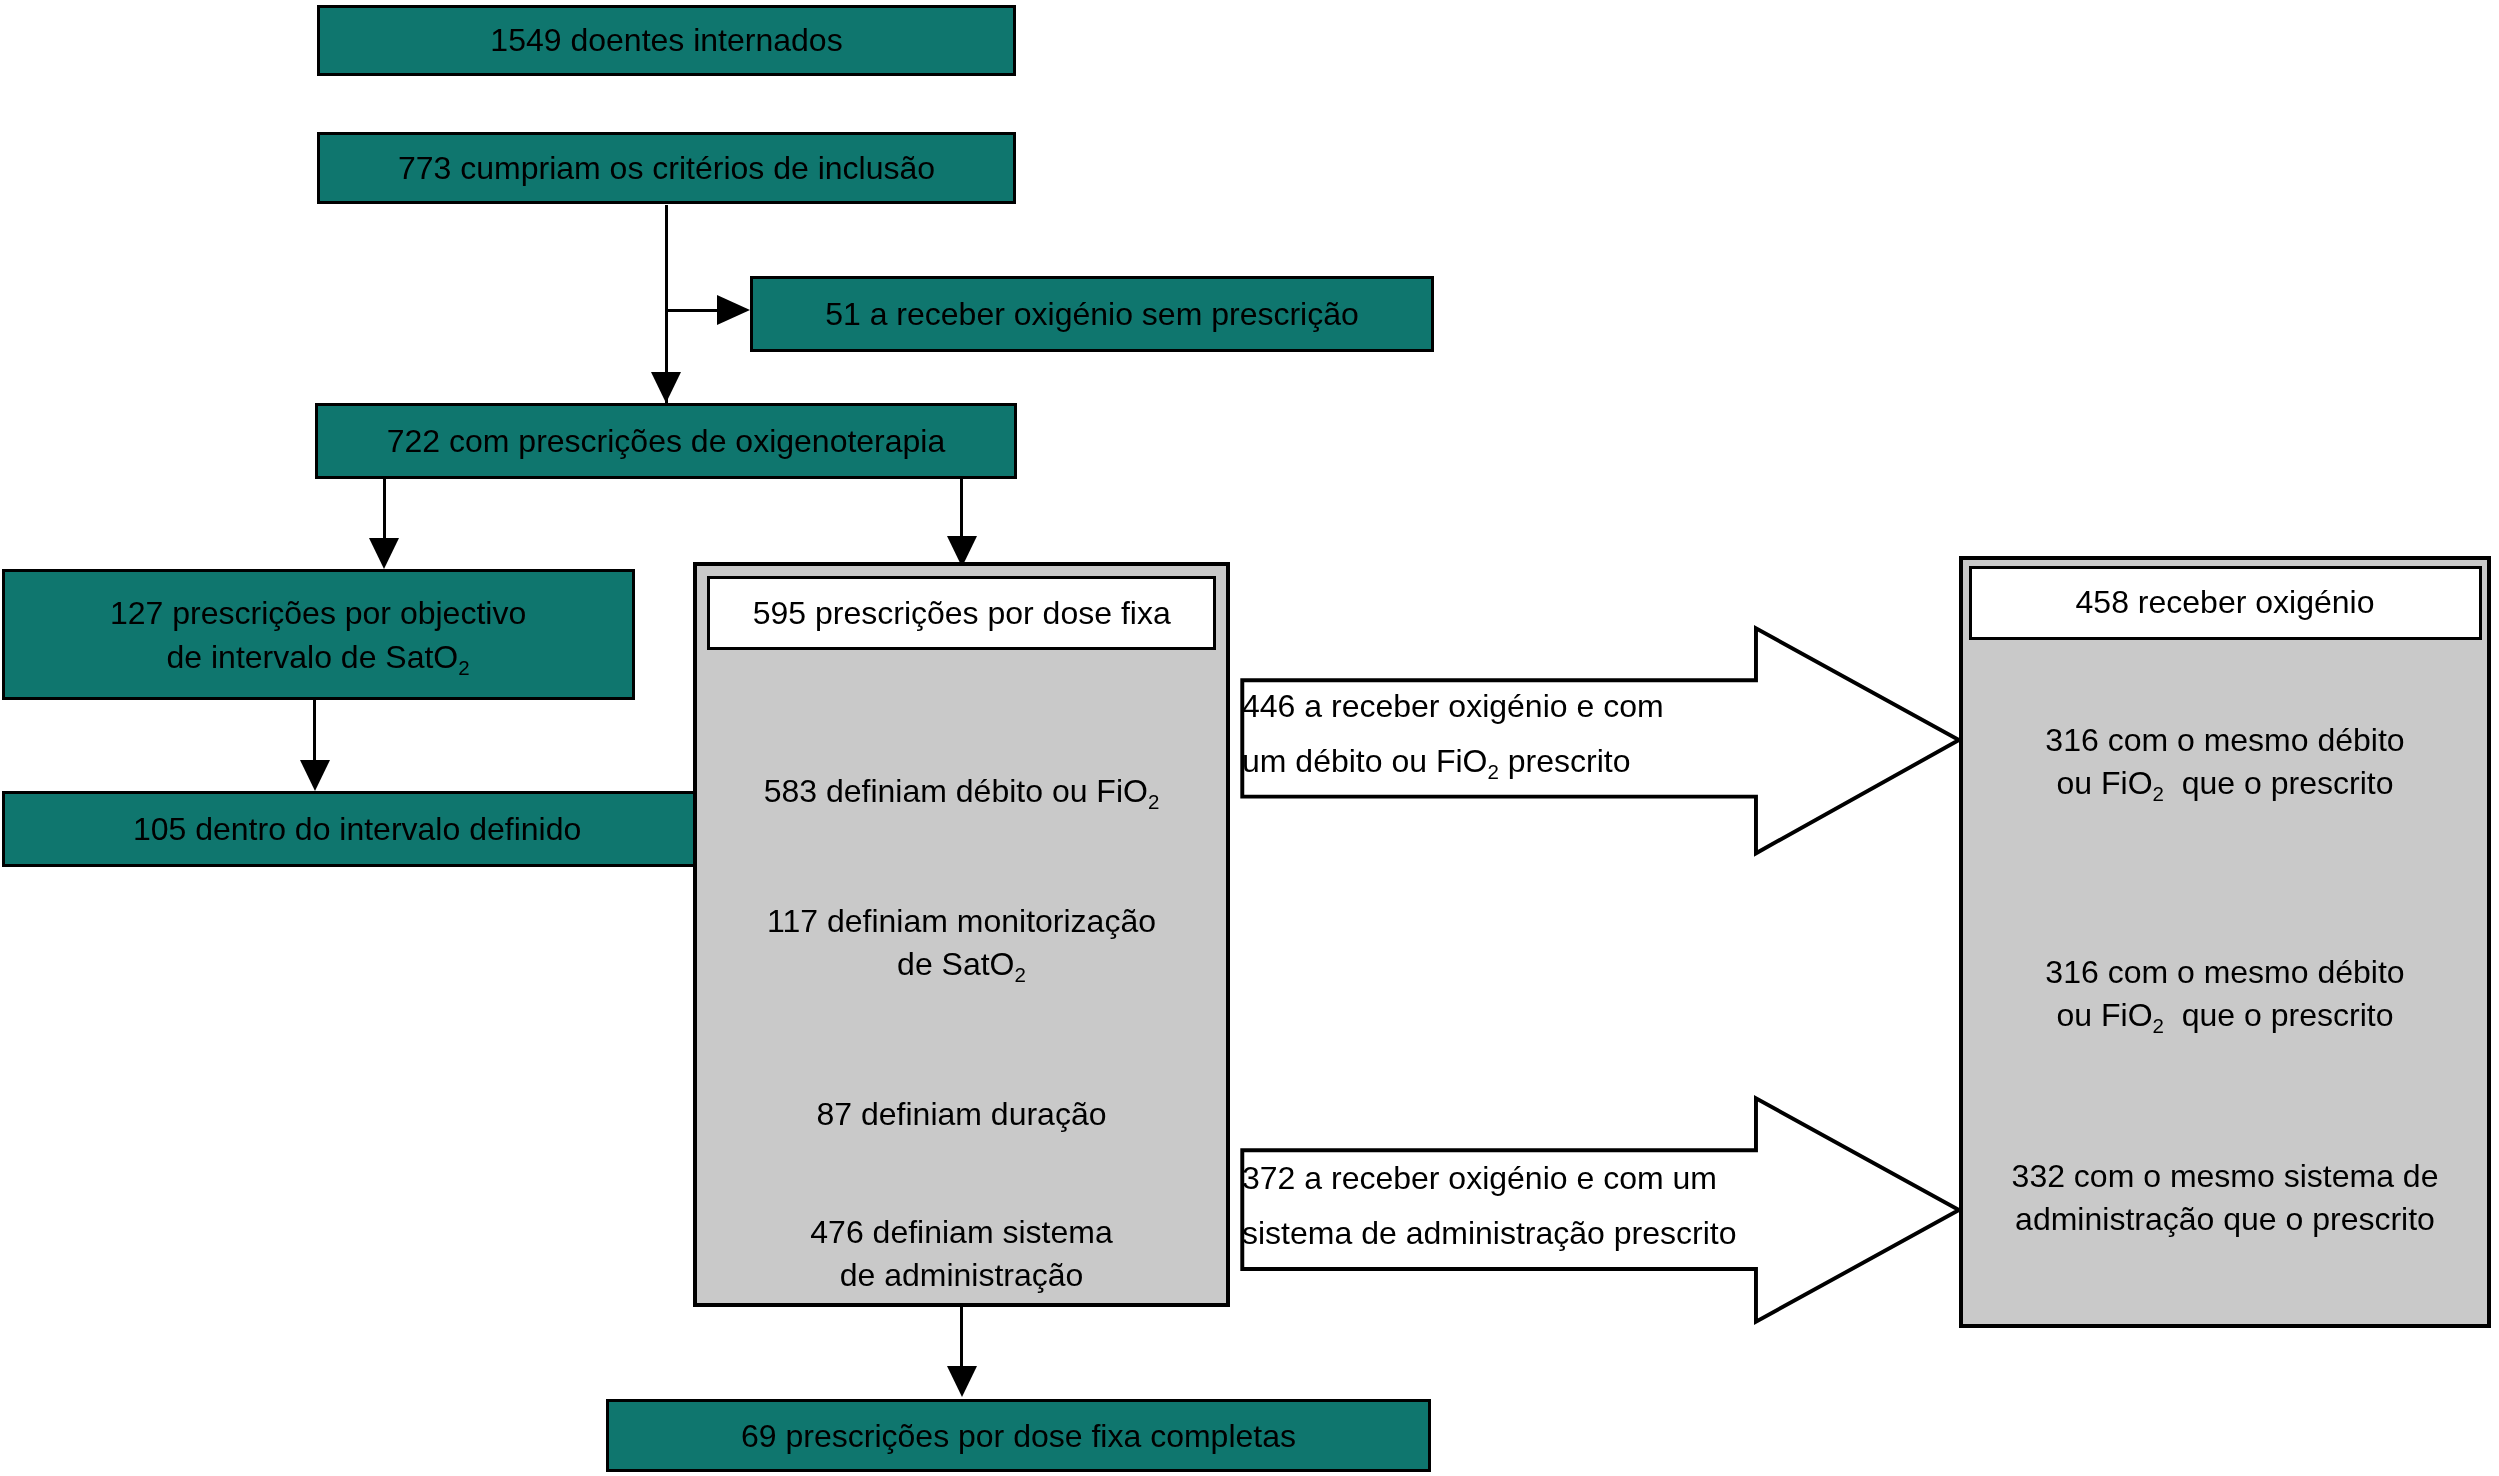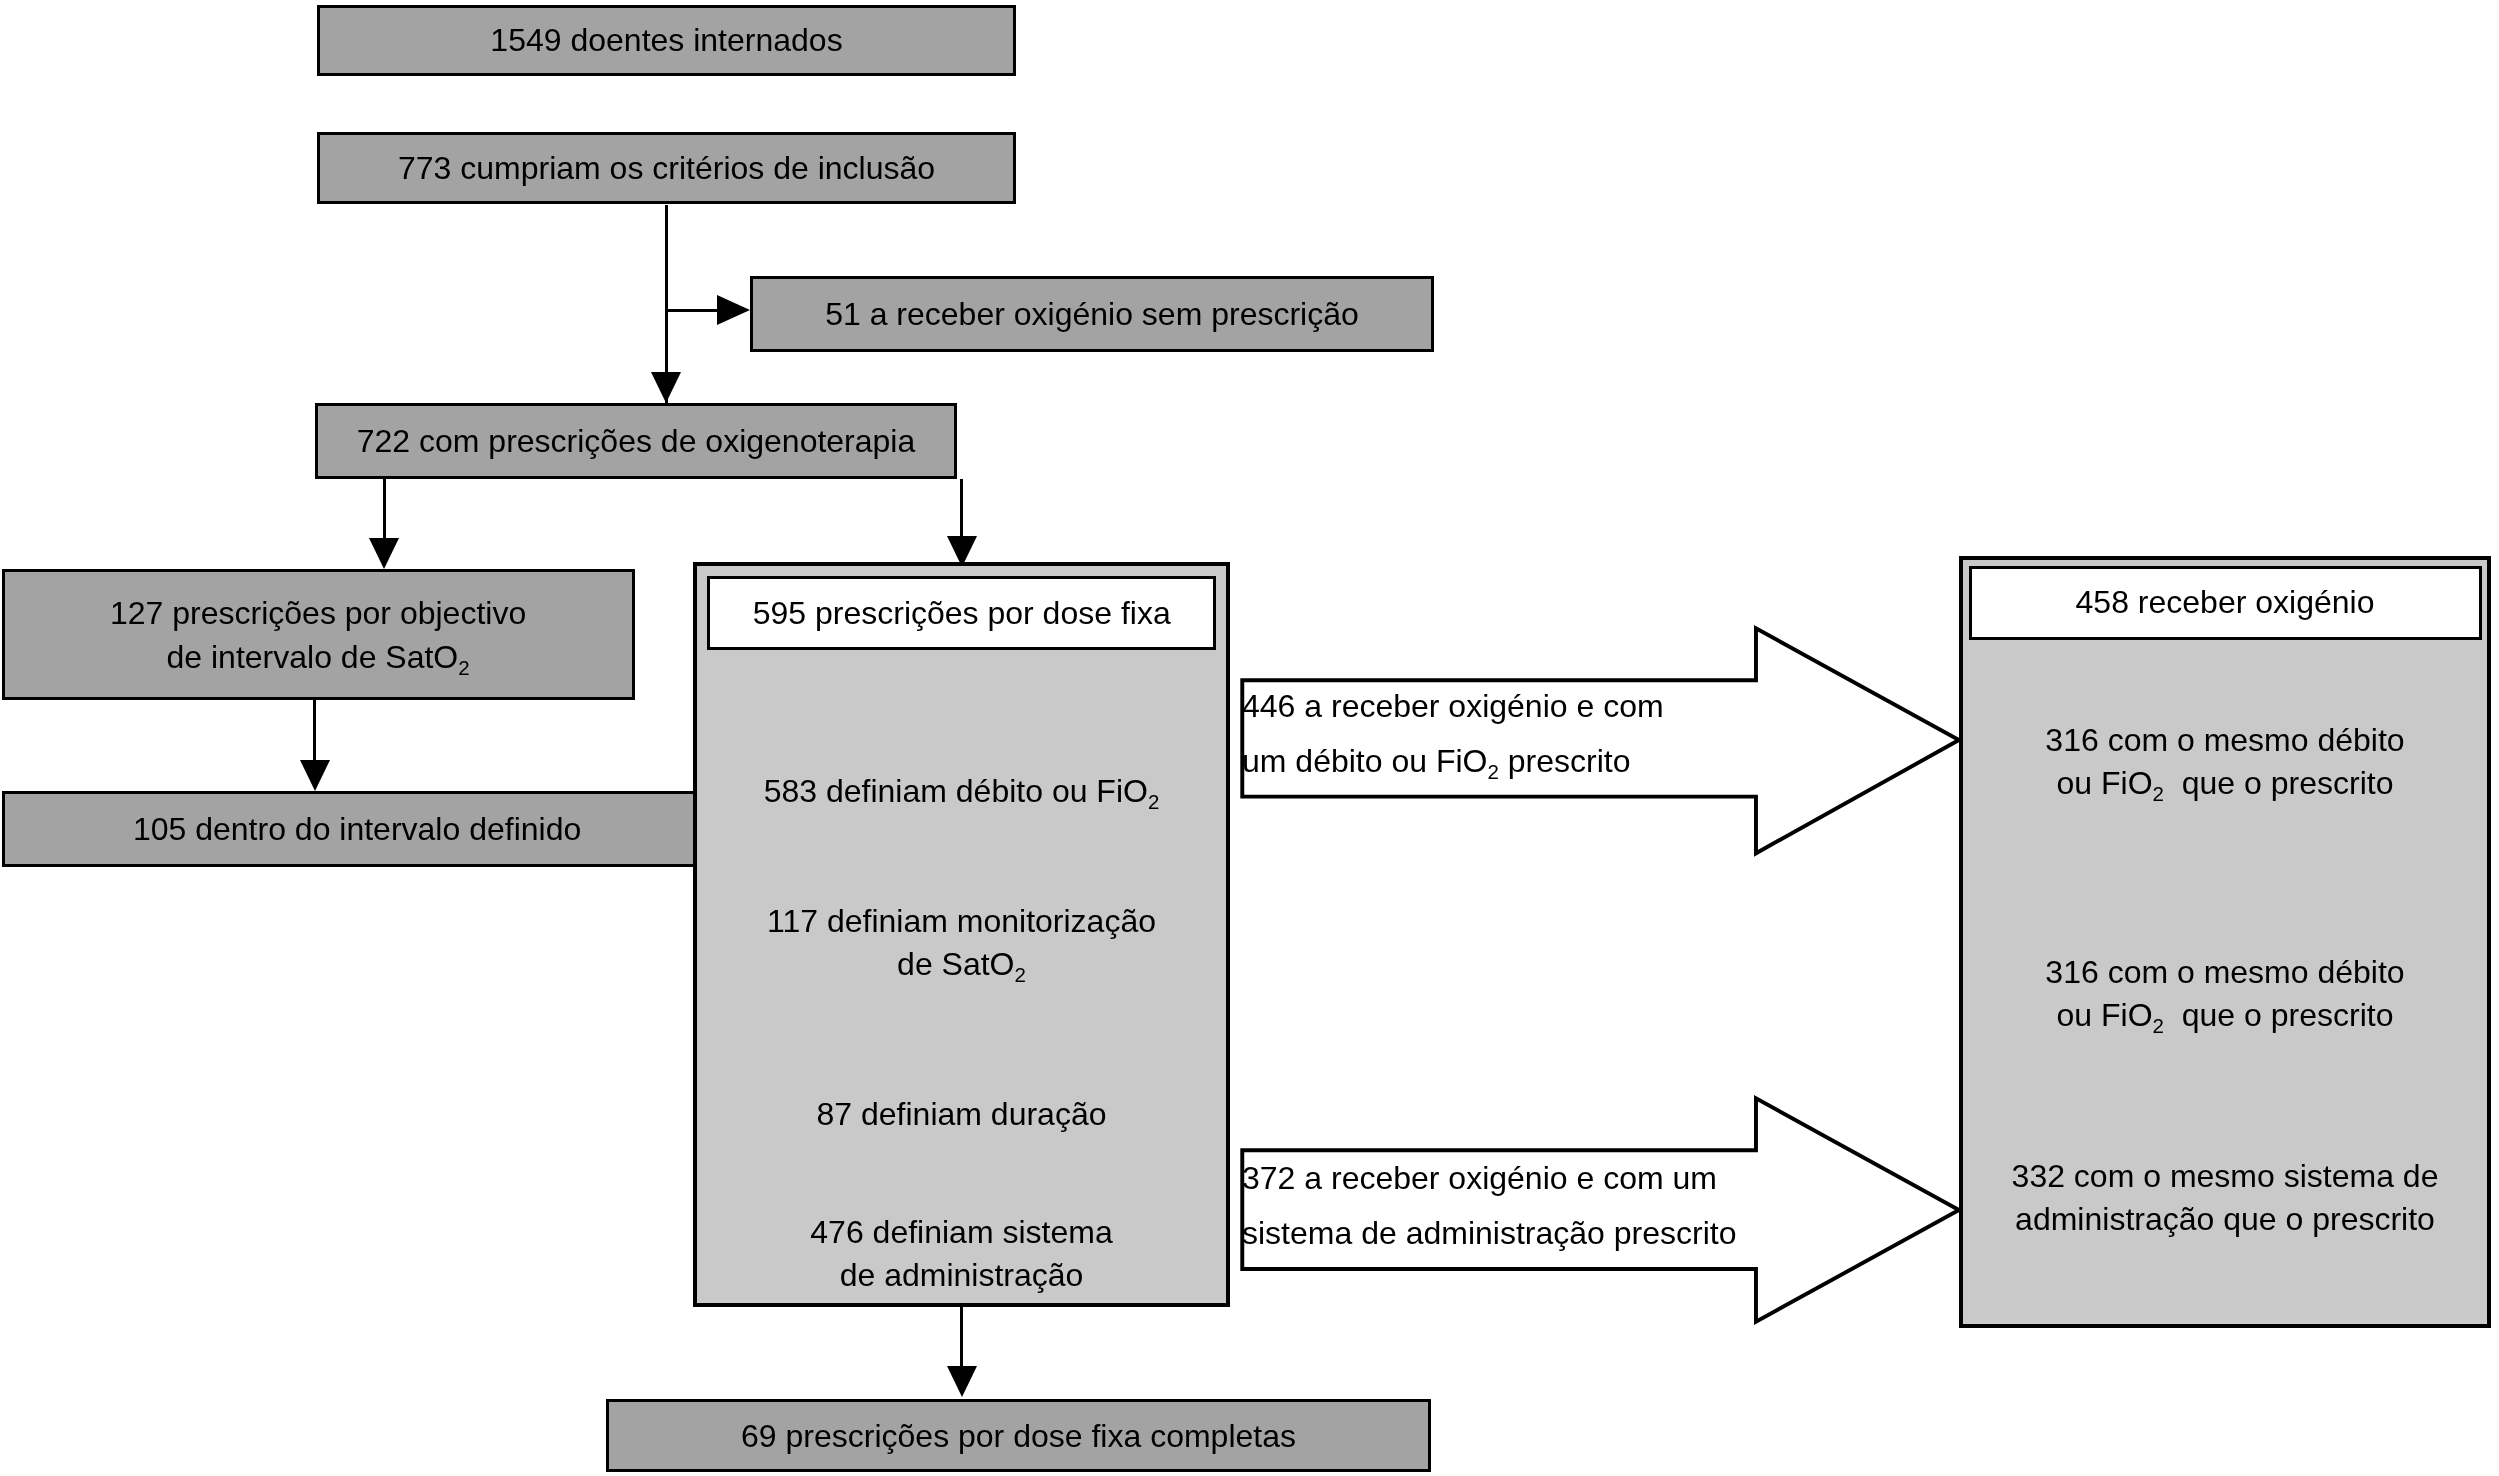--- a/index.html
+++ b/index.html
@@ -7,21 +7,21 @@
     position:relative;
     width:2500px;height:1477px;
     background:#ffffff;
     font-family:"Liberation Sans","DejaVu Sans",sans-serif;
     font-size:32px;color:#000;
     overflow:hidden;
   }
   .box{
     position:absolute;
     box-sizing:border-box;
-    background:#a3a3a3;
+    background:#0f766e;
     border:3.9px solid #000;
     display:flex;flex-direction:column;
     align-items:center;justify-content:center;
     text-align:center;
     line-height:44px;
   }
   .group{
     position:absolute;
     box-sizing:border-box;
     background:#c9c9c9;
@@ -75,21 +75,21 @@
 
   <div class="vline" style="left:665px;top:205px;height:198px"></div>
   <div class="hline" style="left:666px;top:309px;width:52px"></div>
   <div class="ah-right" style="left:717px;top:295px"></div>
   <div class="ah-down" style="left:651px;top:372px"></div>
 
   <div class="box" style="left:750px;top:276px;width:684px;height:76px">
     <span>51 a receber oxigénio sem prescrição</span>
   </div>
 
-  <div class="box" style="left:315px;top:403px;width:642px;height:76px">
+  <div class="box" style="left:315px;top:403px;width:702px;height:76px">
     <span>722 com prescrições de oxigenoterapia</span>
   </div>
 
   <div class="vline" style="left:383px;top:479px;height:59px"></div>
   <div class="ah-down" style="left:369px;top:538px"></div>
 
   <div class="vline" style="left:960px;top:479px;height:57px"></div>
   <div class="ah-down" style="left:947px;top:536px"></div>
 
   <div class="box" style="left:1.6px;top:569px;width:633px;height:131px">

